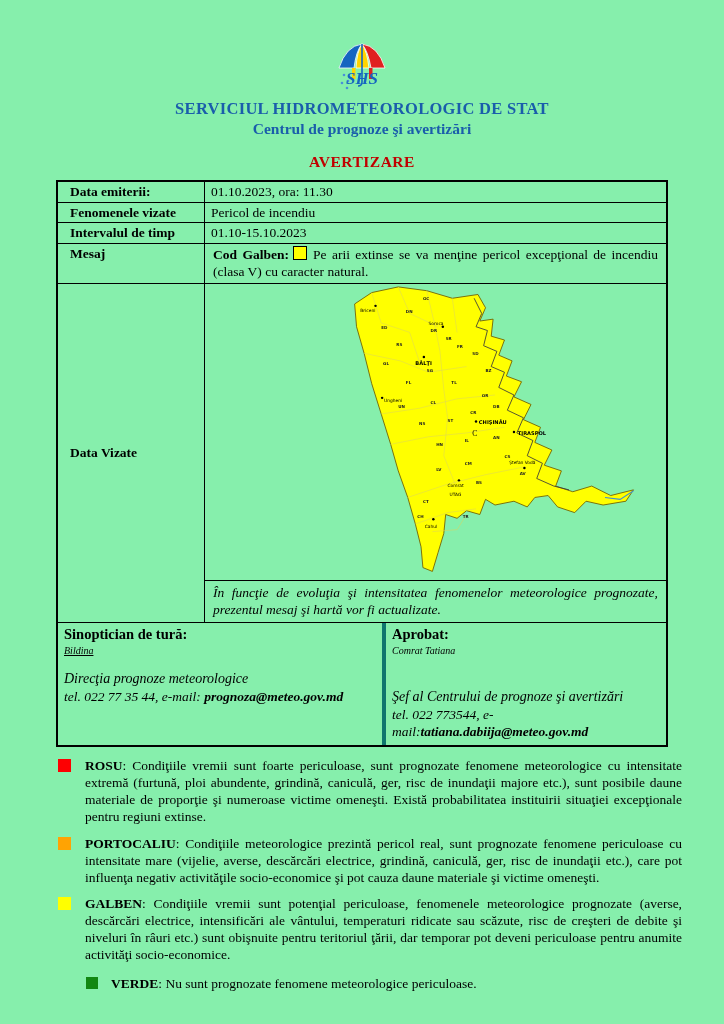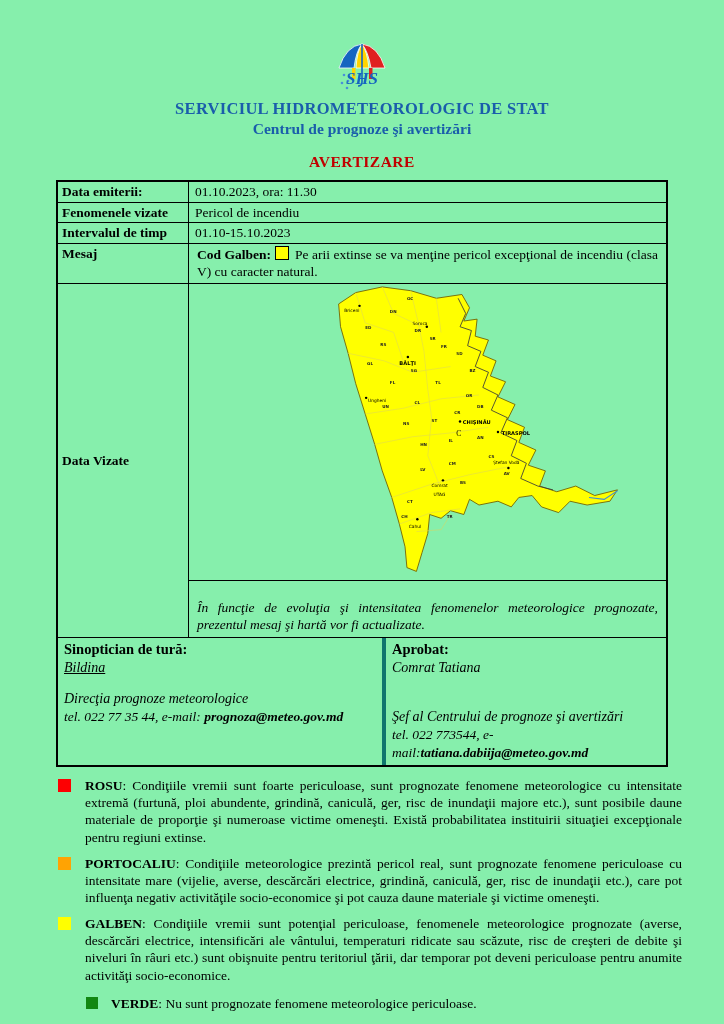--- a/index.html
+++ b/index.html
@@ -9,36 +9,36 @@
   .header{text-align:center;padding-top:38px;}
   .logo-wrap{height:58px;}
   .org-name{color:#1a5dab;font-weight:bold;font-size:16.5px;letter-spacing:.3px;margin-top:3px;}
   .center-name{color:#1a5dab;font-weight:bold;font-size:15.5px;margin-top:1px;}
   .doc-title{color:#c00000;font-weight:bold;font-size:15.5px;margin-top:15px;letter-spacing:.5px;}
   .doc-subtitle{color:#c00000;font-weight:bold;font-size:14.5px;margin-top:3px;}
   
   .doc-table{margin:9px 56px 0;border:2px solid #000;font-size:13.5px;line-height:1.3;}
   .t-row{display:flex;}
   .t-row + .t-row{border-top:1px solid #000;}
-  .t-label{width:122px;flex:0 0 122px;border-right:1px solid #000;font-weight:bold;padding:1px 4px;}
+  .t-label{width:122px;flex:0 0 122px;border-right:1px solid #000;font-weight:bold;padding:1px 12px;}
   .t-value{flex:1;padding:1px 6px;}
   .mesaj-value{text-align:justify;padding:2px 8px;}
   .code-swatch{display:inline-block;width:12px;height:12px;background:#ffff00;border:1px solid #000;
                vertical-align:-1px;margin:0 6px 0 4px;}
   .zone-label{display:flex;align-items:center;}
   .zone-right{flex:1;display:flex;flex-direction:column;}
   .map-area{height:296px;position:relative;}
   .map-area svg{position:absolute;left:146px;top:1px;}
-  .zone-note{border-top:1px solid #000;font-style:italic;text-align:justify;padding:18px 8px 3px;flex:0 0 auto;}
+  .zone-note{border-top:1px solid #000;font-style:italic;text-align:justify;padding:3px 8px 3px;flex:0 0 auto;}
   
   .sig-row{display:flex;border-top:1px solid #000;justify-content:center;}
   .sig-left{width:312px;flex:0 0 312px;padding:2px 6px 4px;}
   .sig-right{flex:1;border-left:4px solid #0f766e;padding:2px 6px 4px;}
   .sig-title{font-weight:bold;font-size:14.5px;}
-  .sig-name{font-style:italic;font-size:14px;}
+  .sig-name{font-style:italic;font-size:10px;}
   .sig-name.underlined{text-decoration:underline;}
   .sig-hint{font-size:9.5px;font-style:italic;padding-left:7px;}
   .sig-dept{font-style:italic;font-size:14px;}
   .sig-tel{font-style:italic;font-size:13.5px;}
   .sig-tel b{font-style:italic;}
   .mt-left{margin-top:13px;}
   .mt-right{margin-top:31px;}
   
   .legend{margin:10px 42px 0 56px;font-size:13.5px;}
   .leg-item{position:relative;padding-left:29px;text-align:justify;line-height:1.27;margin-bottom:9px;}

